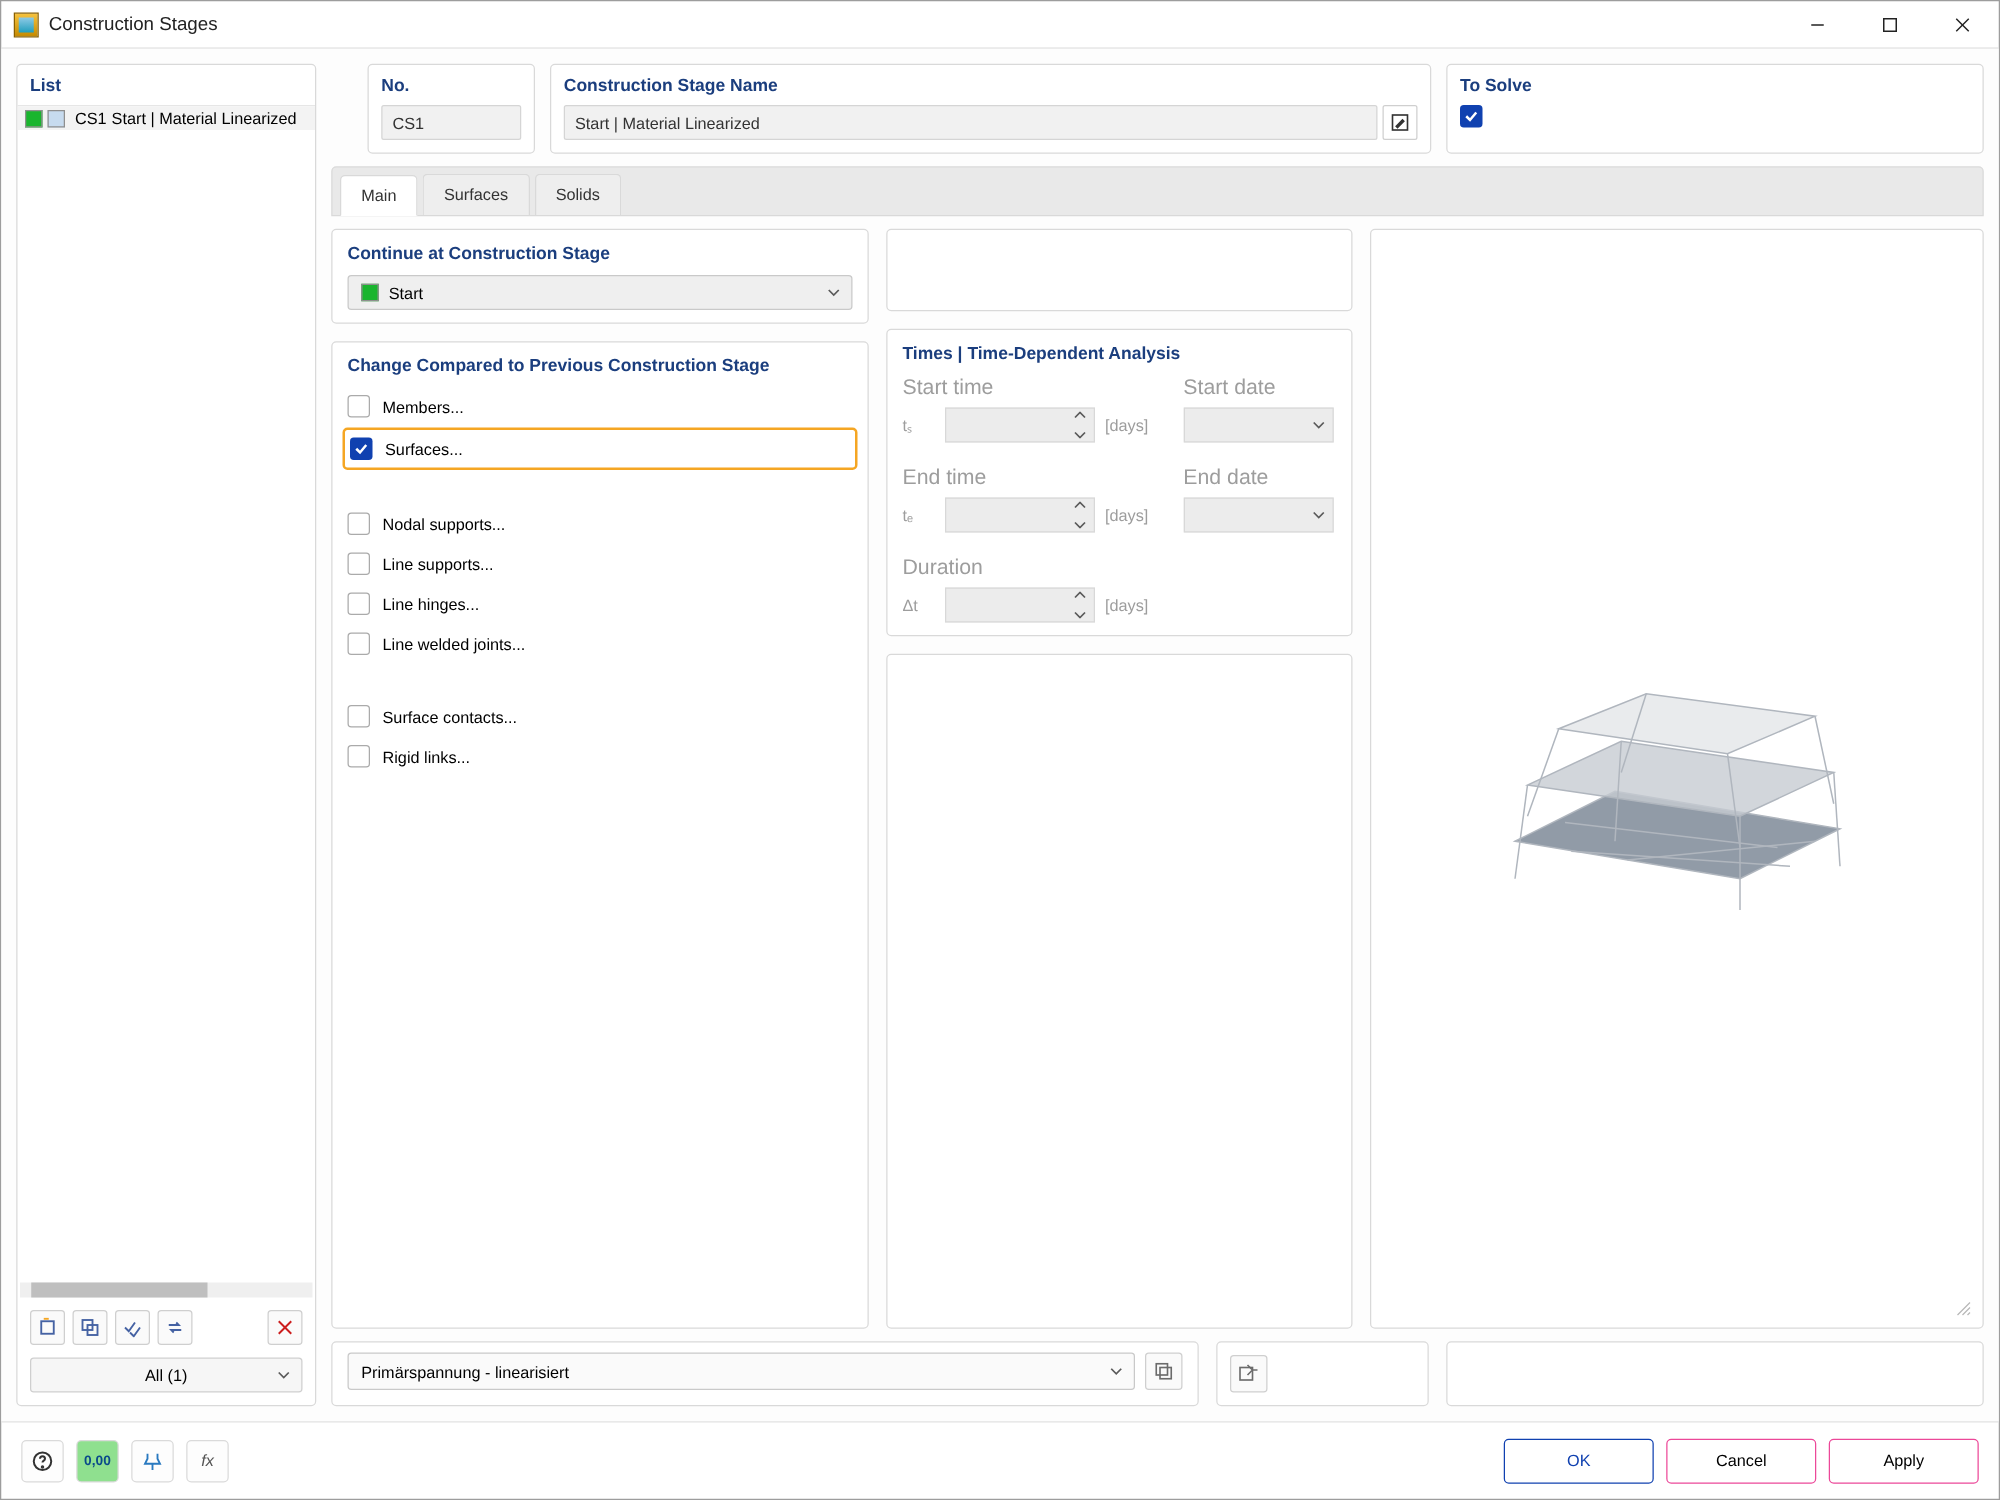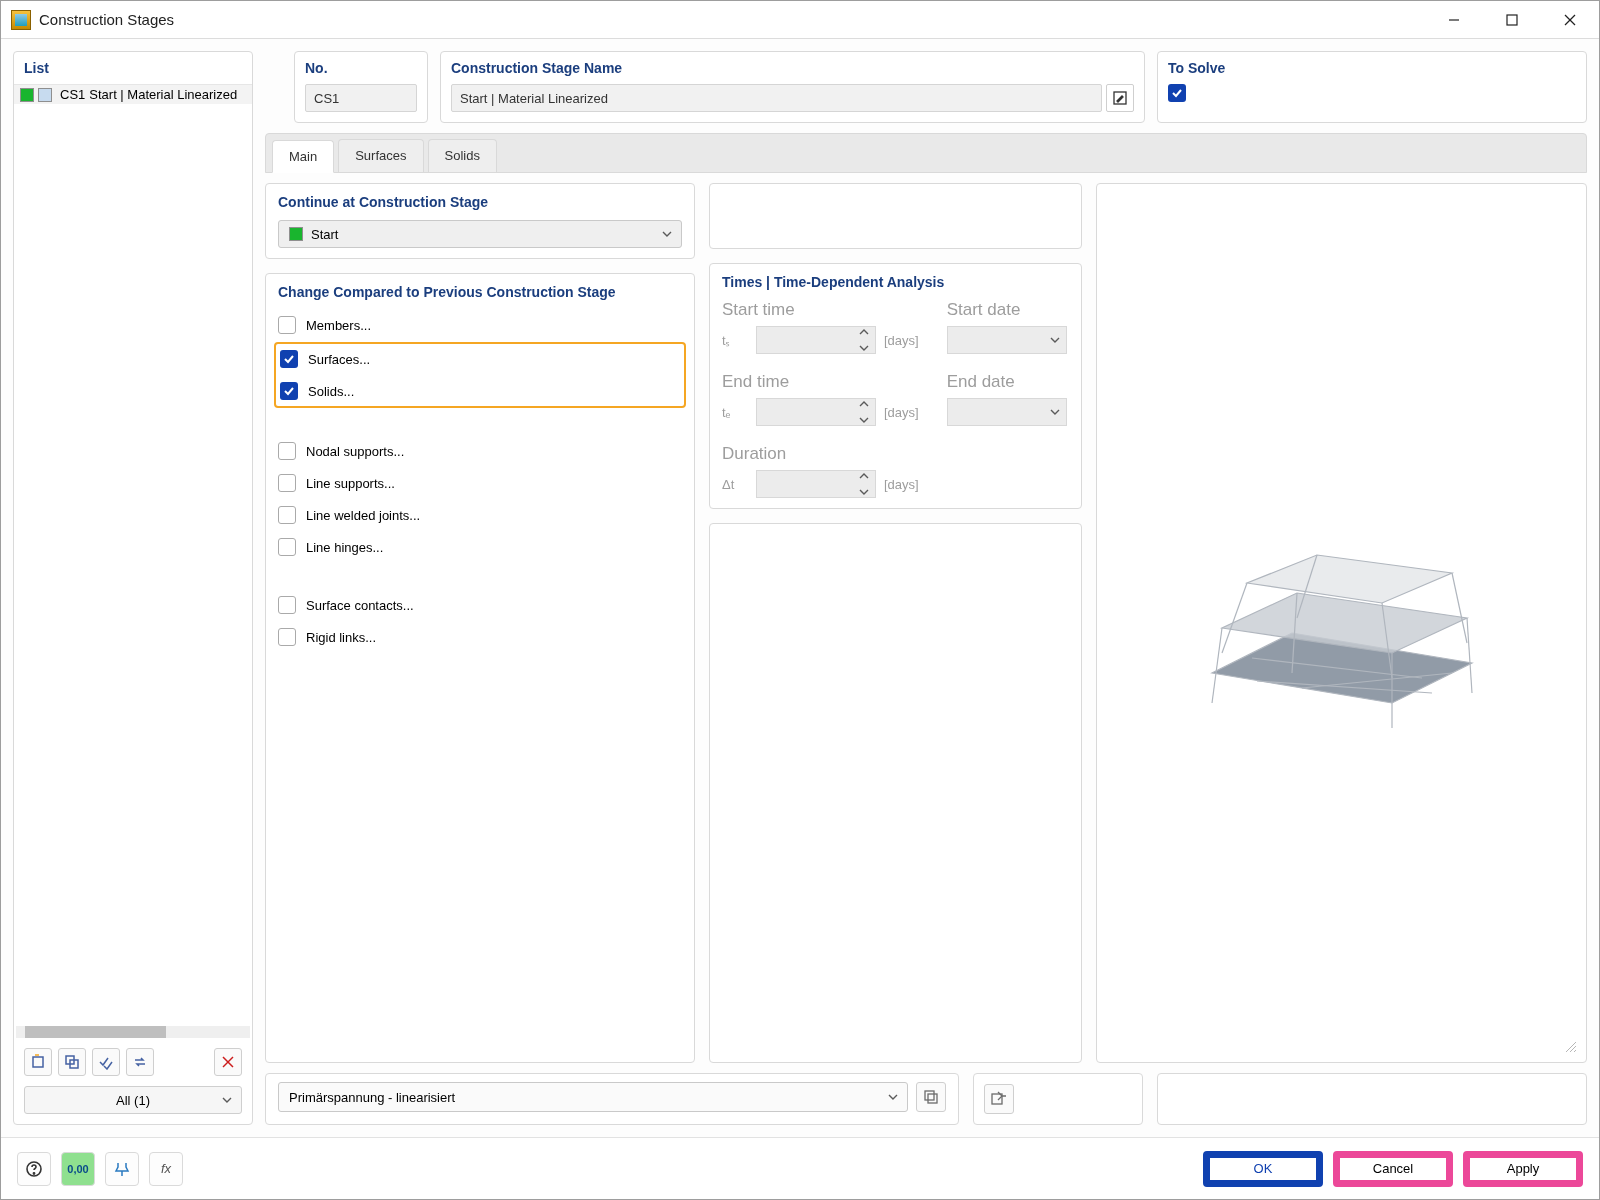--- a/index.html
+++ b/index.html
@@ -76,21 +76,21 @@
 .combo{ display:flex; gap:8px; align-items:center;}
 .ctl{ flex:1; height:30px; border:1px solid #c9c9c9; background:#fafafa; display:flex; align-items:center; padding:0 10px; border-radius:3px; position:relative;}
 .ctl .chev{position:absolute; right:8px;}
 .sqbtn{ width:30px; height:30px; border:1px solid #cfcfcf; border-radius:3px; display:flex; align-items:center; justify-content:center; background:#fafafa;}
 .sidebox{ width:170px; border:1px solid #d9d9d9; border-radius:4px; background:#fff; position:relative;}
 .sidebox .ic{ position:absolute; left:10px; top:50%; transform:translateY(-50%);}
 .sidebox2{ width:430px; border:1px solid #d9d9d9; border-radius:4px; background:#fff;}
 .footer{ height:62px; display:flex; align-items:center; padding:0 16px; gap:10px; border-top:1px solid #e2e2e2;}
 .footer .spacer{flex:1;}
 .ficon{ width:34px; height:34px; border:1px solid #dadada; border-radius:4px; display:flex; align-items:center; justify-content:center; background:#fdfdfd;}
-.btn{ min-width:120px; height:36px; border:7px solid #ec4899; border-radius:4px; background:#fff; display:flex; align-items:center; justify-content:center; font-size:14px;}
+.btn{ min-width:120px; height:36px; border:1px solid #ec4899; border-radius:4px; background:#fff; display:flex; align-items:center; justify-content:center; font-size:14px;}
 .btn.primary{ border-color:#1041b0; color:#1041b0;}
 .chevsvg{stroke:#5a5a5a; fill:none; stroke-width:1.4;}
 .tabstrip{ background:#e9e9e9; border:1px solid #d9d9d9; border-radius:4px 4px 0 0; padding-top:5px;}
 .listlabel{ overflow:hidden; white-space:nowrap;}
 </style>
 </head>
 <body>
 
 <div class="titlebar">
   <div class="app-icon"></div>
@@ -234,45 +234,37 @@
             </div>
             <div class="highlight">
               <div class="chkitem">
                 <div class="cbx">
                     <svg width="12" height="12">
                       <polyline points="2,6 5,9 10,3"></polyline>
                     </svg>
                   </div>
                 <span>Surfaces...</span>
               </div>
-              <div class="chkitem" style="margin-top:10px">
-                <div class="cbx">
-                    <svg width="12" height="12">
-                      <polyline points="2,6 5,9 10,3"></polyline>
-                    </svg>
-                  </div>
-                <span>Solids...</span>
-              </div>
             </div>
             <div class="chkgroup-gap"></div>
             <div class="chkitem">
               <div class="cbx empty"></div>
               <span>Nodal supports...</span>
             </div>
             <div class="chkitem">
               <div class="cbx empty"></div>
               <span>Line supports...</span>
             </div>
             <div class="chkitem">
               <div class="cbx empty"></div>
+              <span>Line hinges...</span>
+            </div>
+            <div class="chkitem">
+              <div class="cbx empty"></div>
               <span>Line welded joints...</span>
-            </div>
-            <div class="chkitem">
-              <div class="cbx empty"></div>
-              <span>Line hinges...</span>
             </div>
             <div class="chkgroup-gap"></div>
             <div class="chkitem">
               <div class="cbx empty"></div>
               <span>Surface contacts...</span>
             </div>
             <div class="chkitem">
               <div class="cbx empty"></div>
               <span>Rigid links...</span>
             </div>

